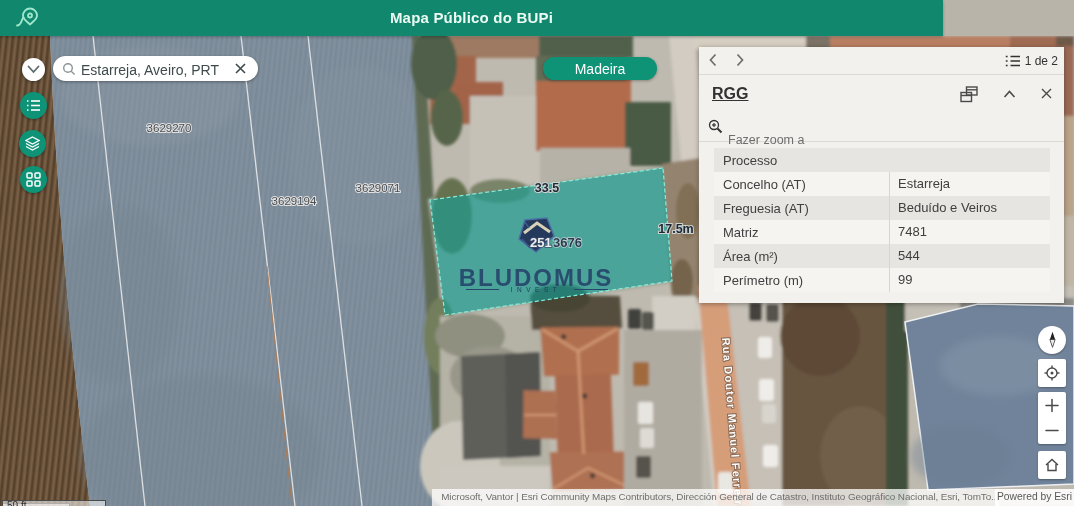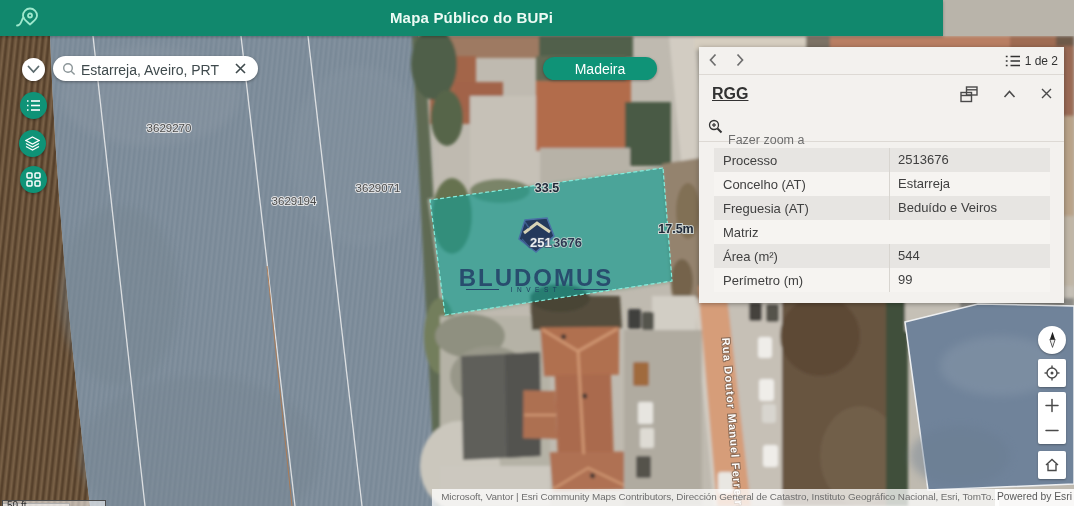--- a/index.html
+++ b/index.html
@@ -336,32 +336,32 @@
           <circle cx="6" cy="6" r="4.5" stroke="#333" stroke-width="1.3" fill="none"></circle>
           <line x1="4" y1="6" x2="8" y2="6" stroke="#333" stroke-width="1.2"></line>
           <line x1="6" y1="4" x2="6" y2="8" stroke="#333" stroke-width="1.2"></line>
           <line x1="9.5" y1="9.5" x2="13.5" y2="13.5" stroke="#333" stroke-width="2"></line>
         </svg>
       <div class="t">Fazer zoom a</div>
     </div>
     <div id="ptable">
       <div class="prow r-odd">
           <div class="l">Processo</div>
-          <div class="v">2513676</div>
         </div>
       <div class="prow r-even">
           <div class="l">Concelho (AT)</div>
           <div class="v">Estarreja</div>
         </div>
       <div class="prow r-odd">
           <div class="l">Freguesia (AT)</div>
           <div class="v">Beduído e Veiros</div>
         </div>
       <div class="prow r-even">
           <div class="l">Matriz</div>
+          <div class="v">7481</div>
         </div>
       <div class="prow r-odd">
           <div class="l">Área (m²)</div>
           <div class="v">544</div>
         </div>
       <div class="prow r-even">
           <div class="l">Perímetro (m)</div>
           <div class="v">99</div>
         </div>
     </div>

